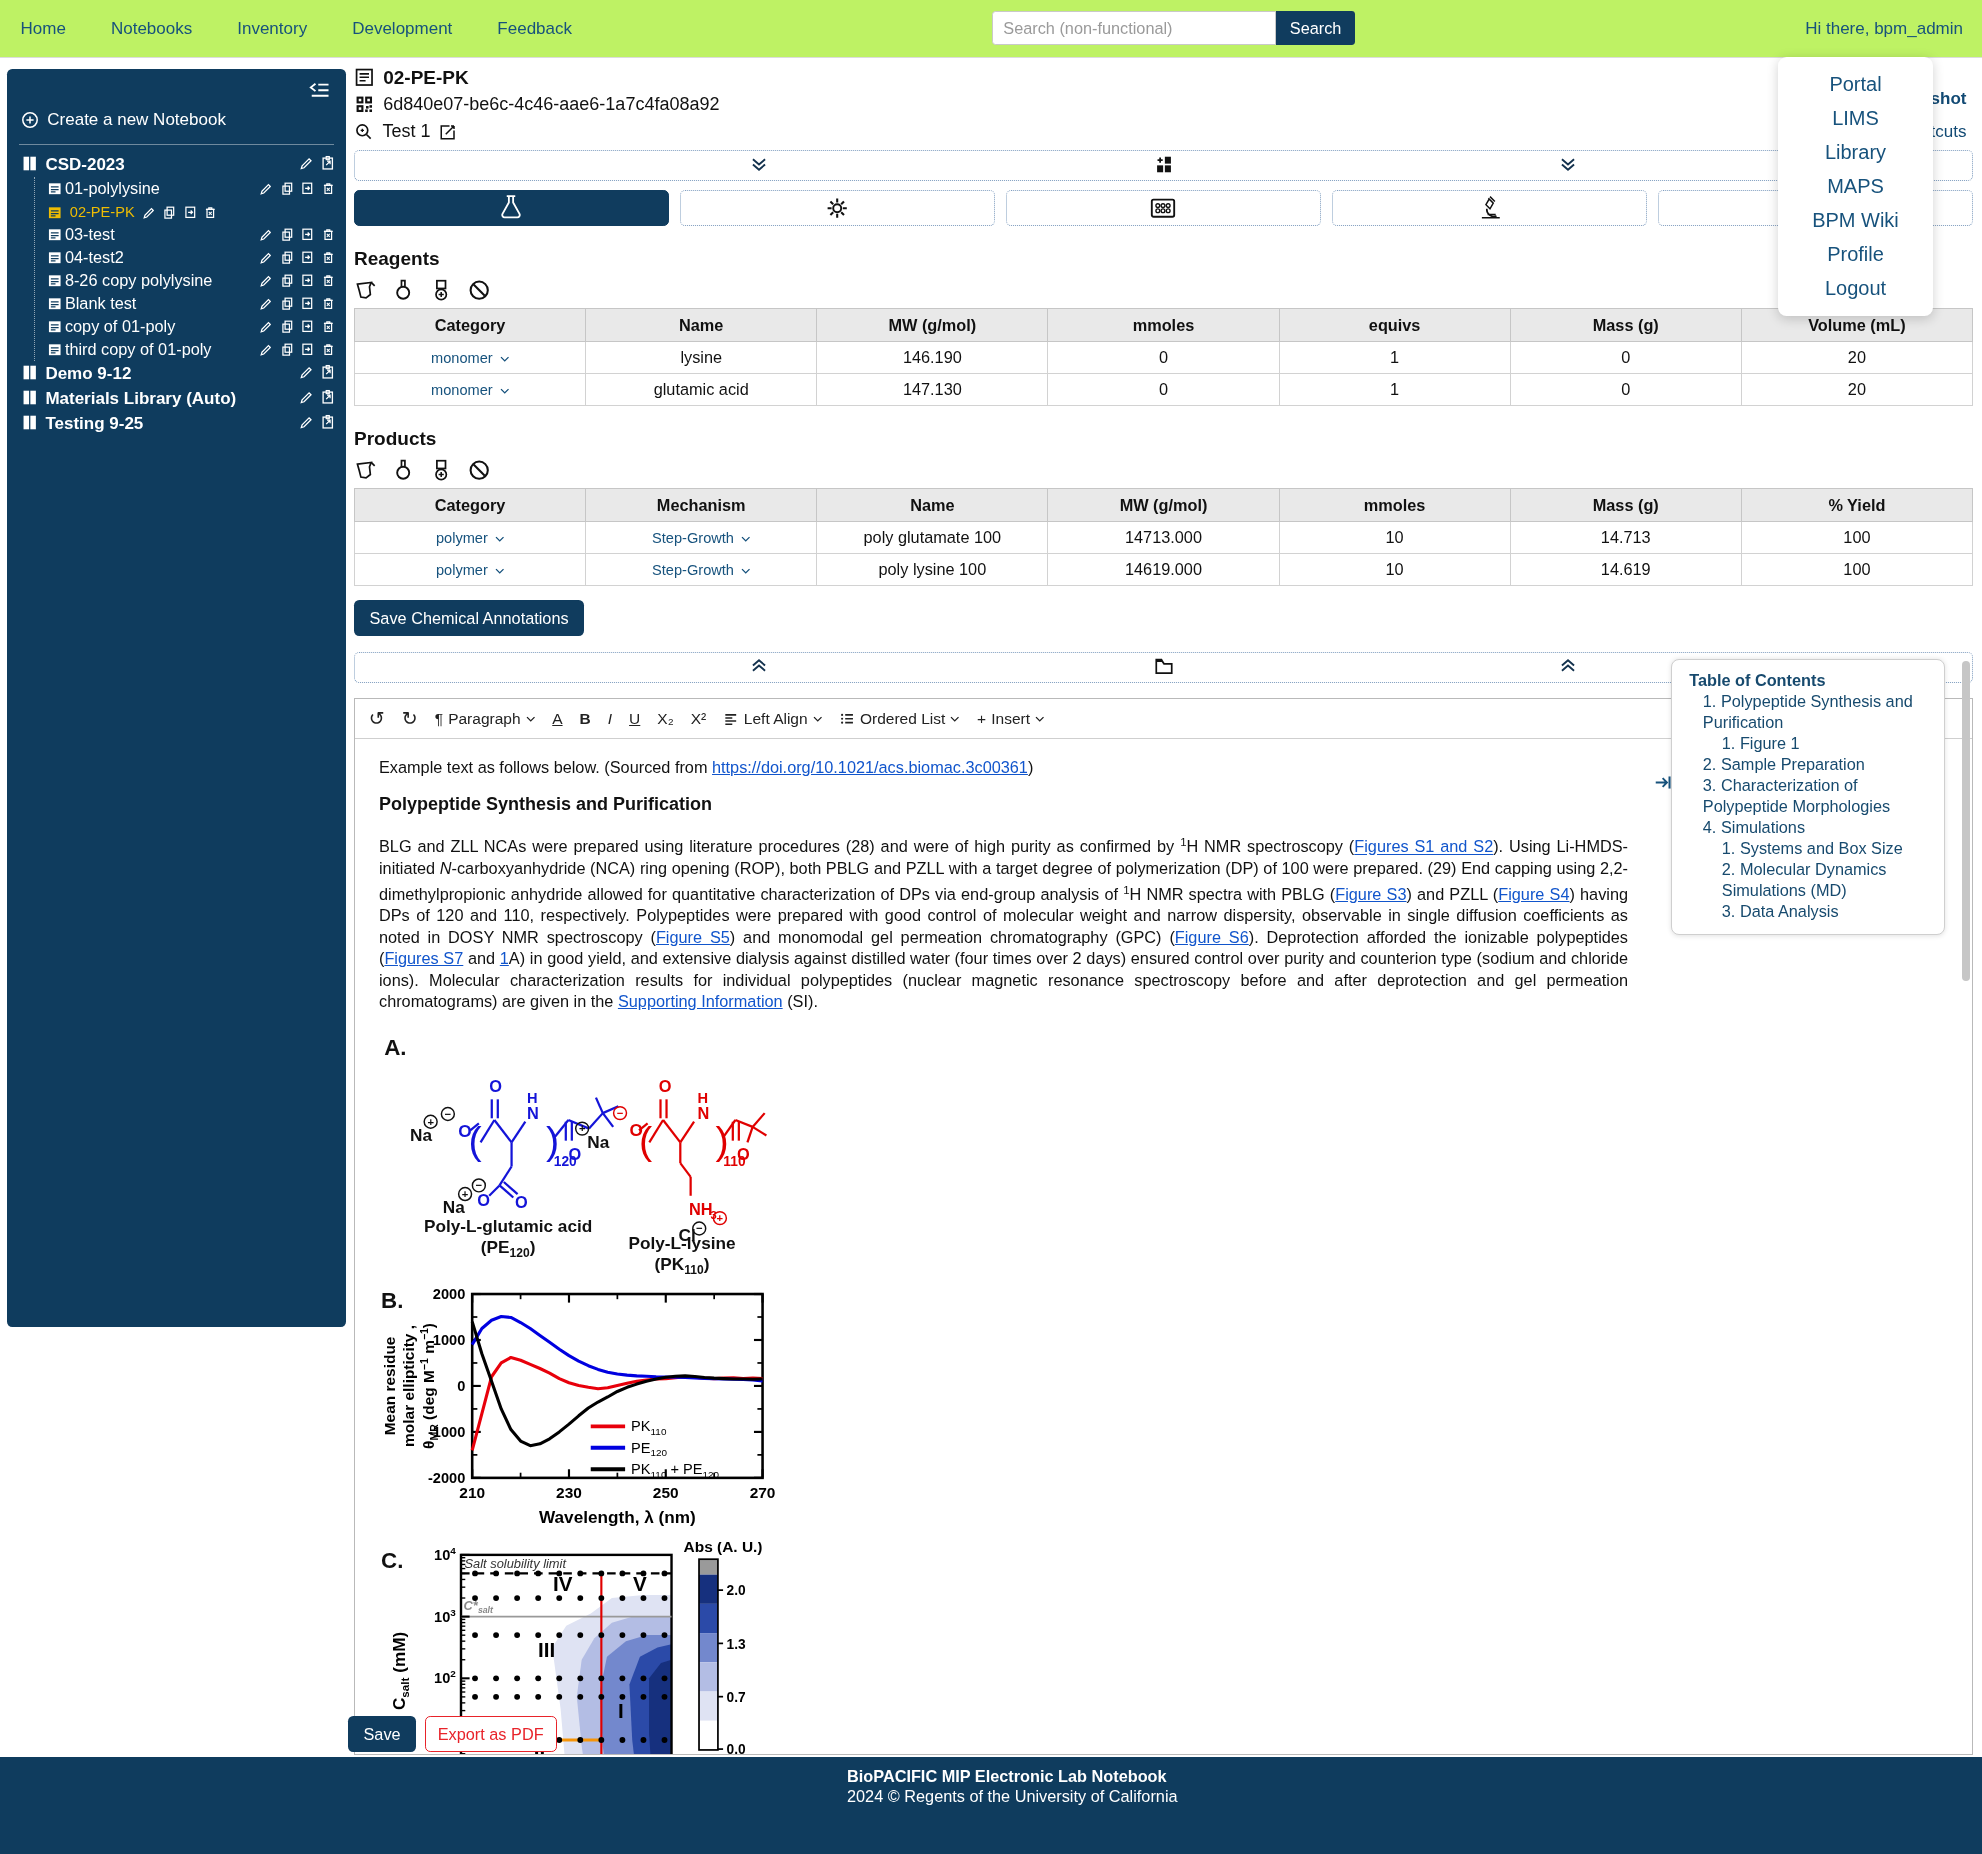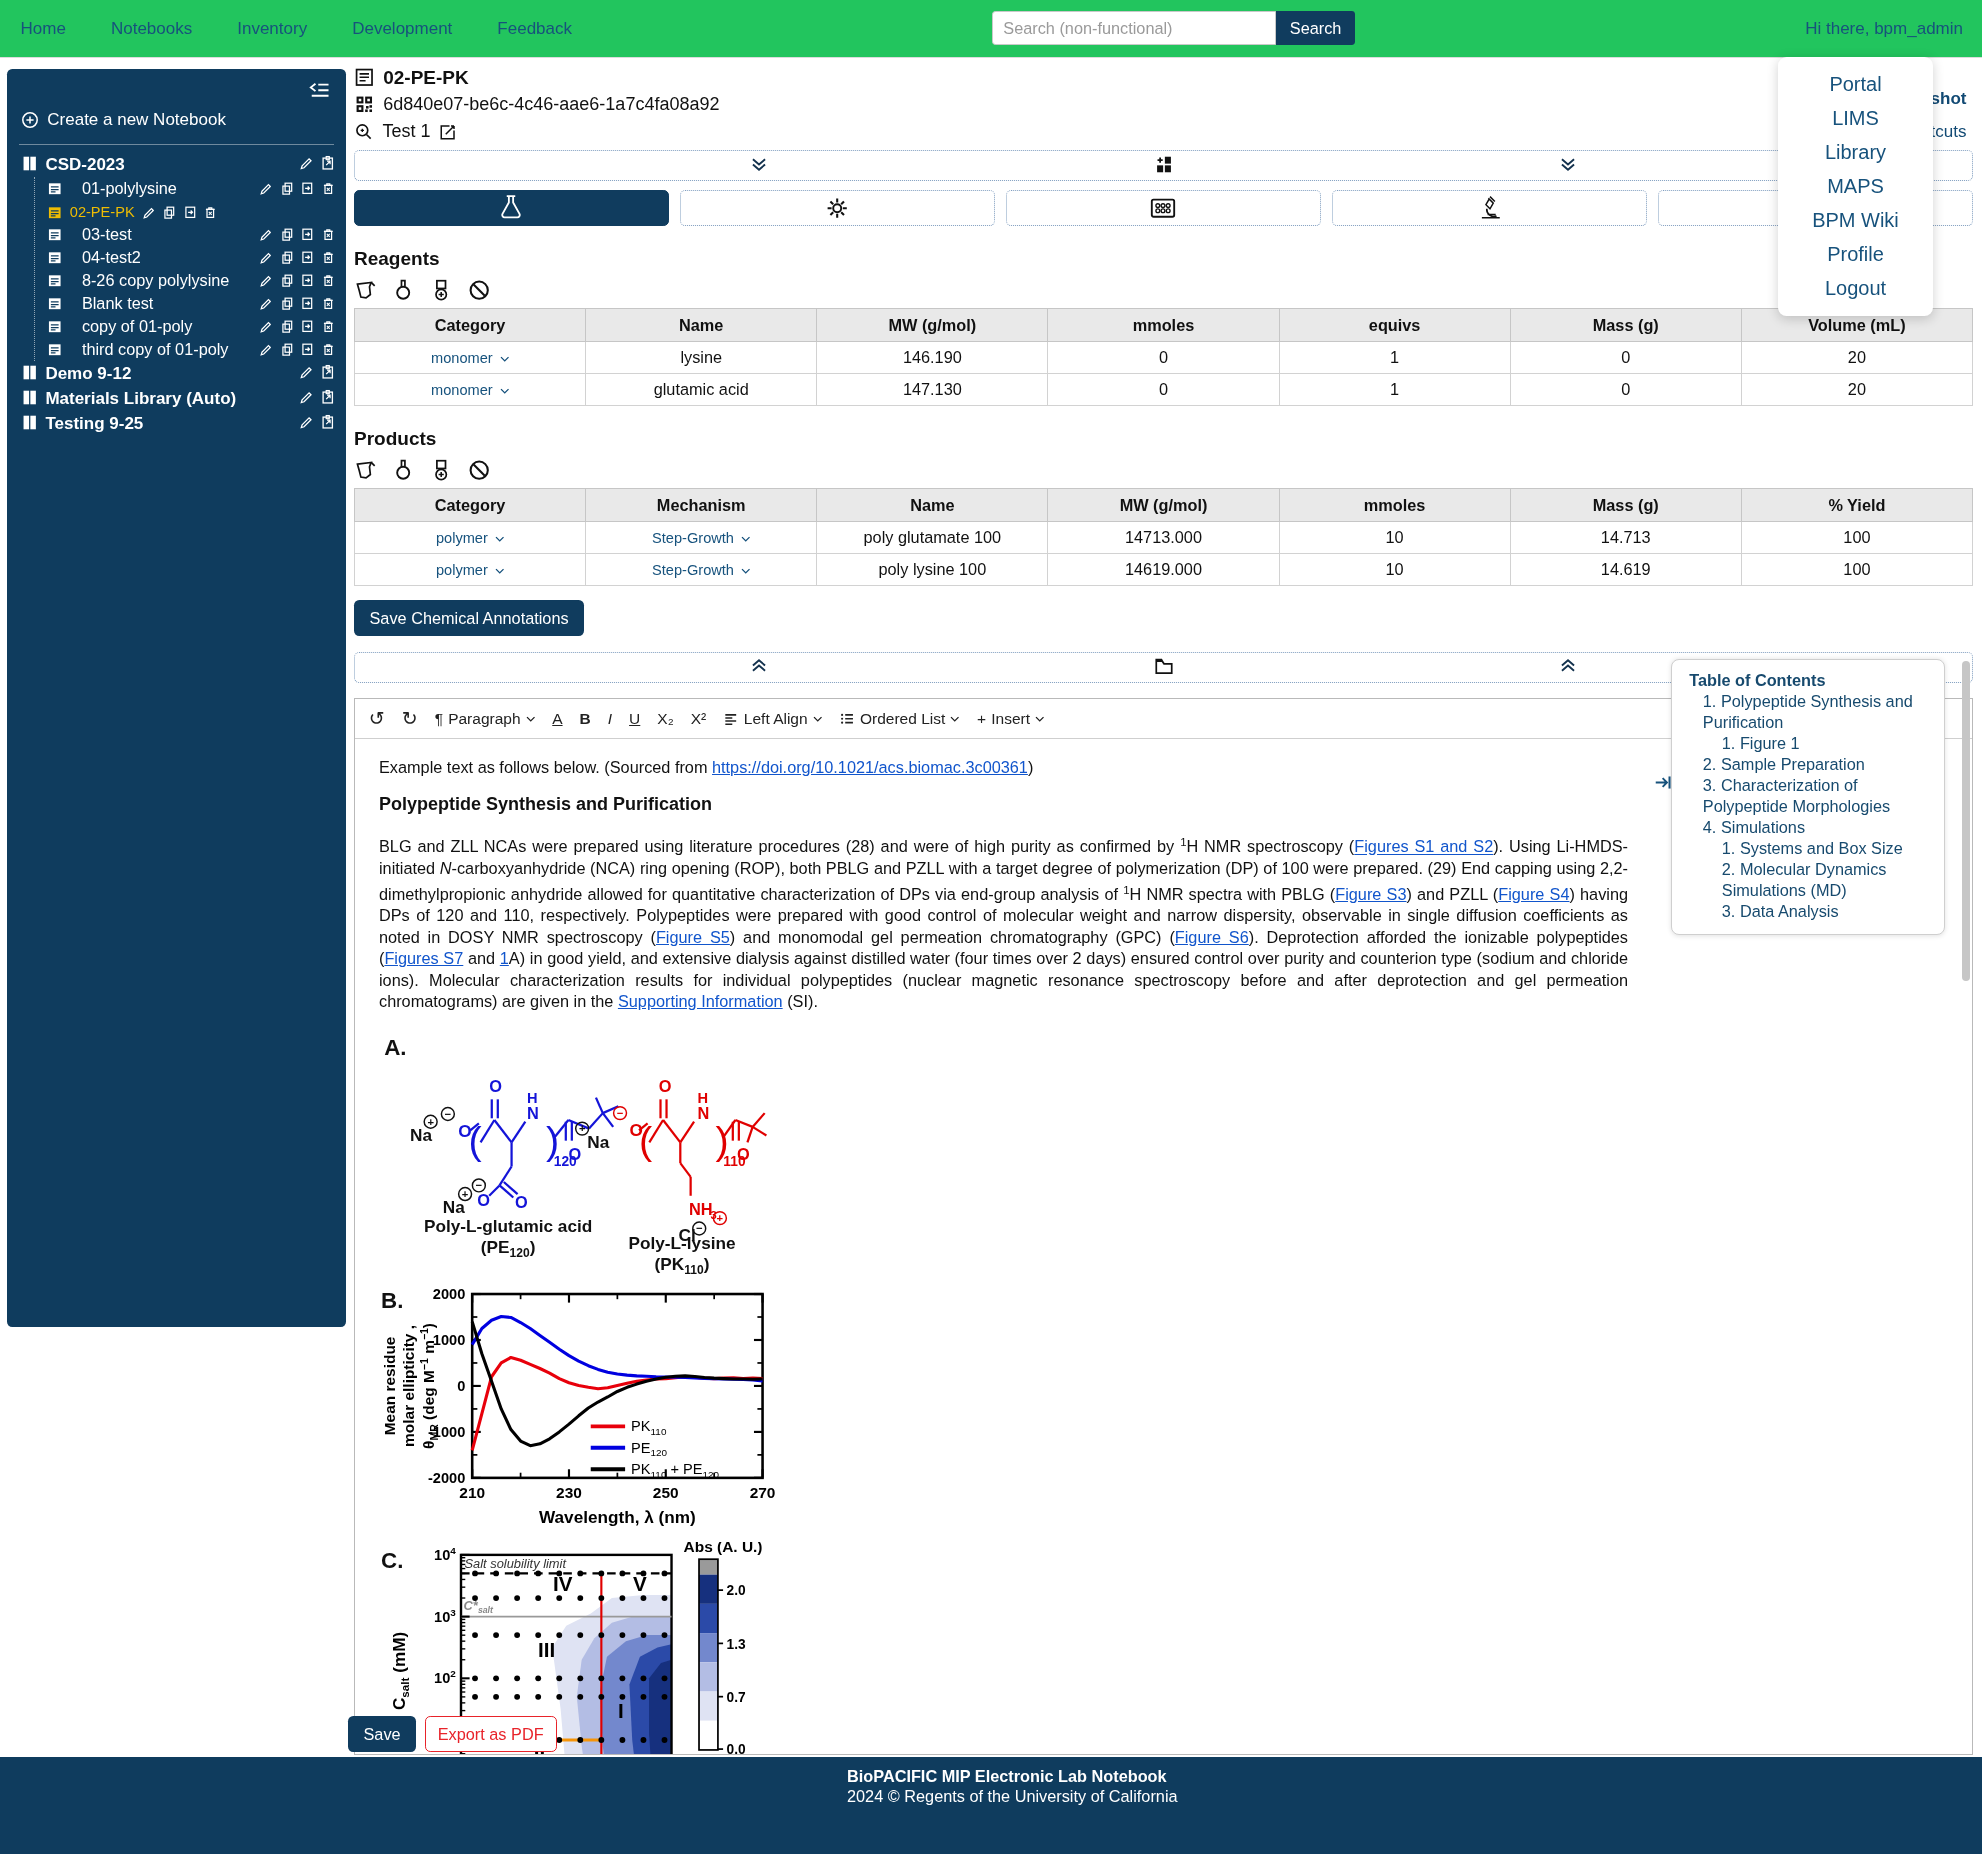--- a/index.html
+++ b/index.html
@@ -1,19 +1,19 @@
 <!DOCTYPE html>
 <html style="font-size:13.8px"><head>
 <meta charset="utf-8">
 <style>
   html,body{margin:0;padding:0;width:1982px;height:1855px;overflow:hidden;
     font-family:"Liberation Sans", sans-serif;background:#fff;color:#111;position:relative;}
   *{box-sizing:border-box;}
   
-  .topnav{position:absolute;left:0;top:0;width:1982px;height:58px;background:#22c55e;
+  .topnav{position:absolute;left:0;top:0;width:1982px;height:58px;background:#bef264;
     border-bottom:0.9px solid #dcdcdc;display:flex;align-items:center;padding:0 20.6px;z-index:5;}
   .topnav .navitem{color:#17527c;font-size:17px;margin-right:45px;cursor:pointer;white-space:nowrap;}
   .searchwrap{position:absolute;left:992px;top:11.2px;display:flex;}
   .searchwrap input{width:284px;height:34px;border:0.9px solid #c9c9c9;border-radius:3.4px 0 0 3.4px;
     padding:0 10.3px;font-size:16.3px;color:#333;font-family:"Liberation Sans",sans-serif;}
   .searchwrap input::placeholder{color:#9a9a9a;}
   .searchbtn{height:34px;padding:0 13.8px;background:#103c5e;color:#fff;border:none;
     border-radius:0 3.4px 3.4px 0;font-size:16.3px;cursor:pointer;font-family:"Liberation Sans",sans-serif;}
   .greeting{position:absolute;right:19px;top:19px;color:#17527c;font-size:17px;}
   .hdr-shortcut{position:absolute;right:15.5px;color:#124a74;font-size:17px;z-index:10;}
@@ -25,21 +25,21 @@
   .dropdown .mi{height:34px;line-height:34px;text-align:center;color:#17527c;font-size:20px;cursor:pointer;}
   
   .sidebar{position:absolute;left:6.9px;top:69px;width:339px;height:1258px;background:#0f3c5e;
     border-radius:5.2px;color:#fff;padding:6.9px 0;z-index:4;}
   .sb-collapse{display:flex;justify-content:flex-end;padding:3.4px 15.5px 1.7px;}
   .sb-create{display:flex;align-items:center;gap:8.6px;padding:6.9px 13.8px;font-size:17px;cursor:pointer;}
   .sb-div{border-top:0.9px solid rgba(255,255,255,.4);margin:6.9px 12px;}
   .sb-row{display:flex;align-items:flex-start;gap:7.7px;padding:2.6px 10.3px 2.6px 13.8px;font-size:17px;}
   .sb-row .nm{flex:1;white-space:nowrap;overflow:hidden;font-weight:bold;}
   .sb-kids{margin-left:27.5px;border-left:1.7px dotted rgba(255,255,255,.55);}
-  .sb-kid{display:flex;align-items:center;gap:19px;padding:1.7px 10.3px 1.7px 12px;font-size:16.3px;height:23px;}
+  .sb-kid{display:flex;align-items:center;gap:2px;padding:1.7px 10.3px 1.7px 12px;font-size:16.3px;height:23px;}
   .sb-kid .nm{flex:1;white-space:nowrap;overflow:hidden;font-weight:normal;}
   .sb-kid.sel .nm{color:#eebc03;}
   .ic{display:inline-flex;align-items:center;justify-content:center;flex:none;}
   .rowicons{display:flex;gap:6px;align-items:center;}
   
   .main{position:absolute;left:354px;top:64px;width:1619px;z-index:3;}
   .ehdr{display:flex;align-items:center;gap:8.6px;height:27px;font-size:18px;color:#111;}
   .ehdr.title{font-weight:bold;font-size:19px;}
   .dotbox{border:1.7px dotted #7f9dbf;border-radius:5.2px;height:31px;position:relative;margin-top:5.2px;background:#fff;}
   .dotbox .cicon{position:absolute;top:50%;transform:translate(-50%,-50%);}

